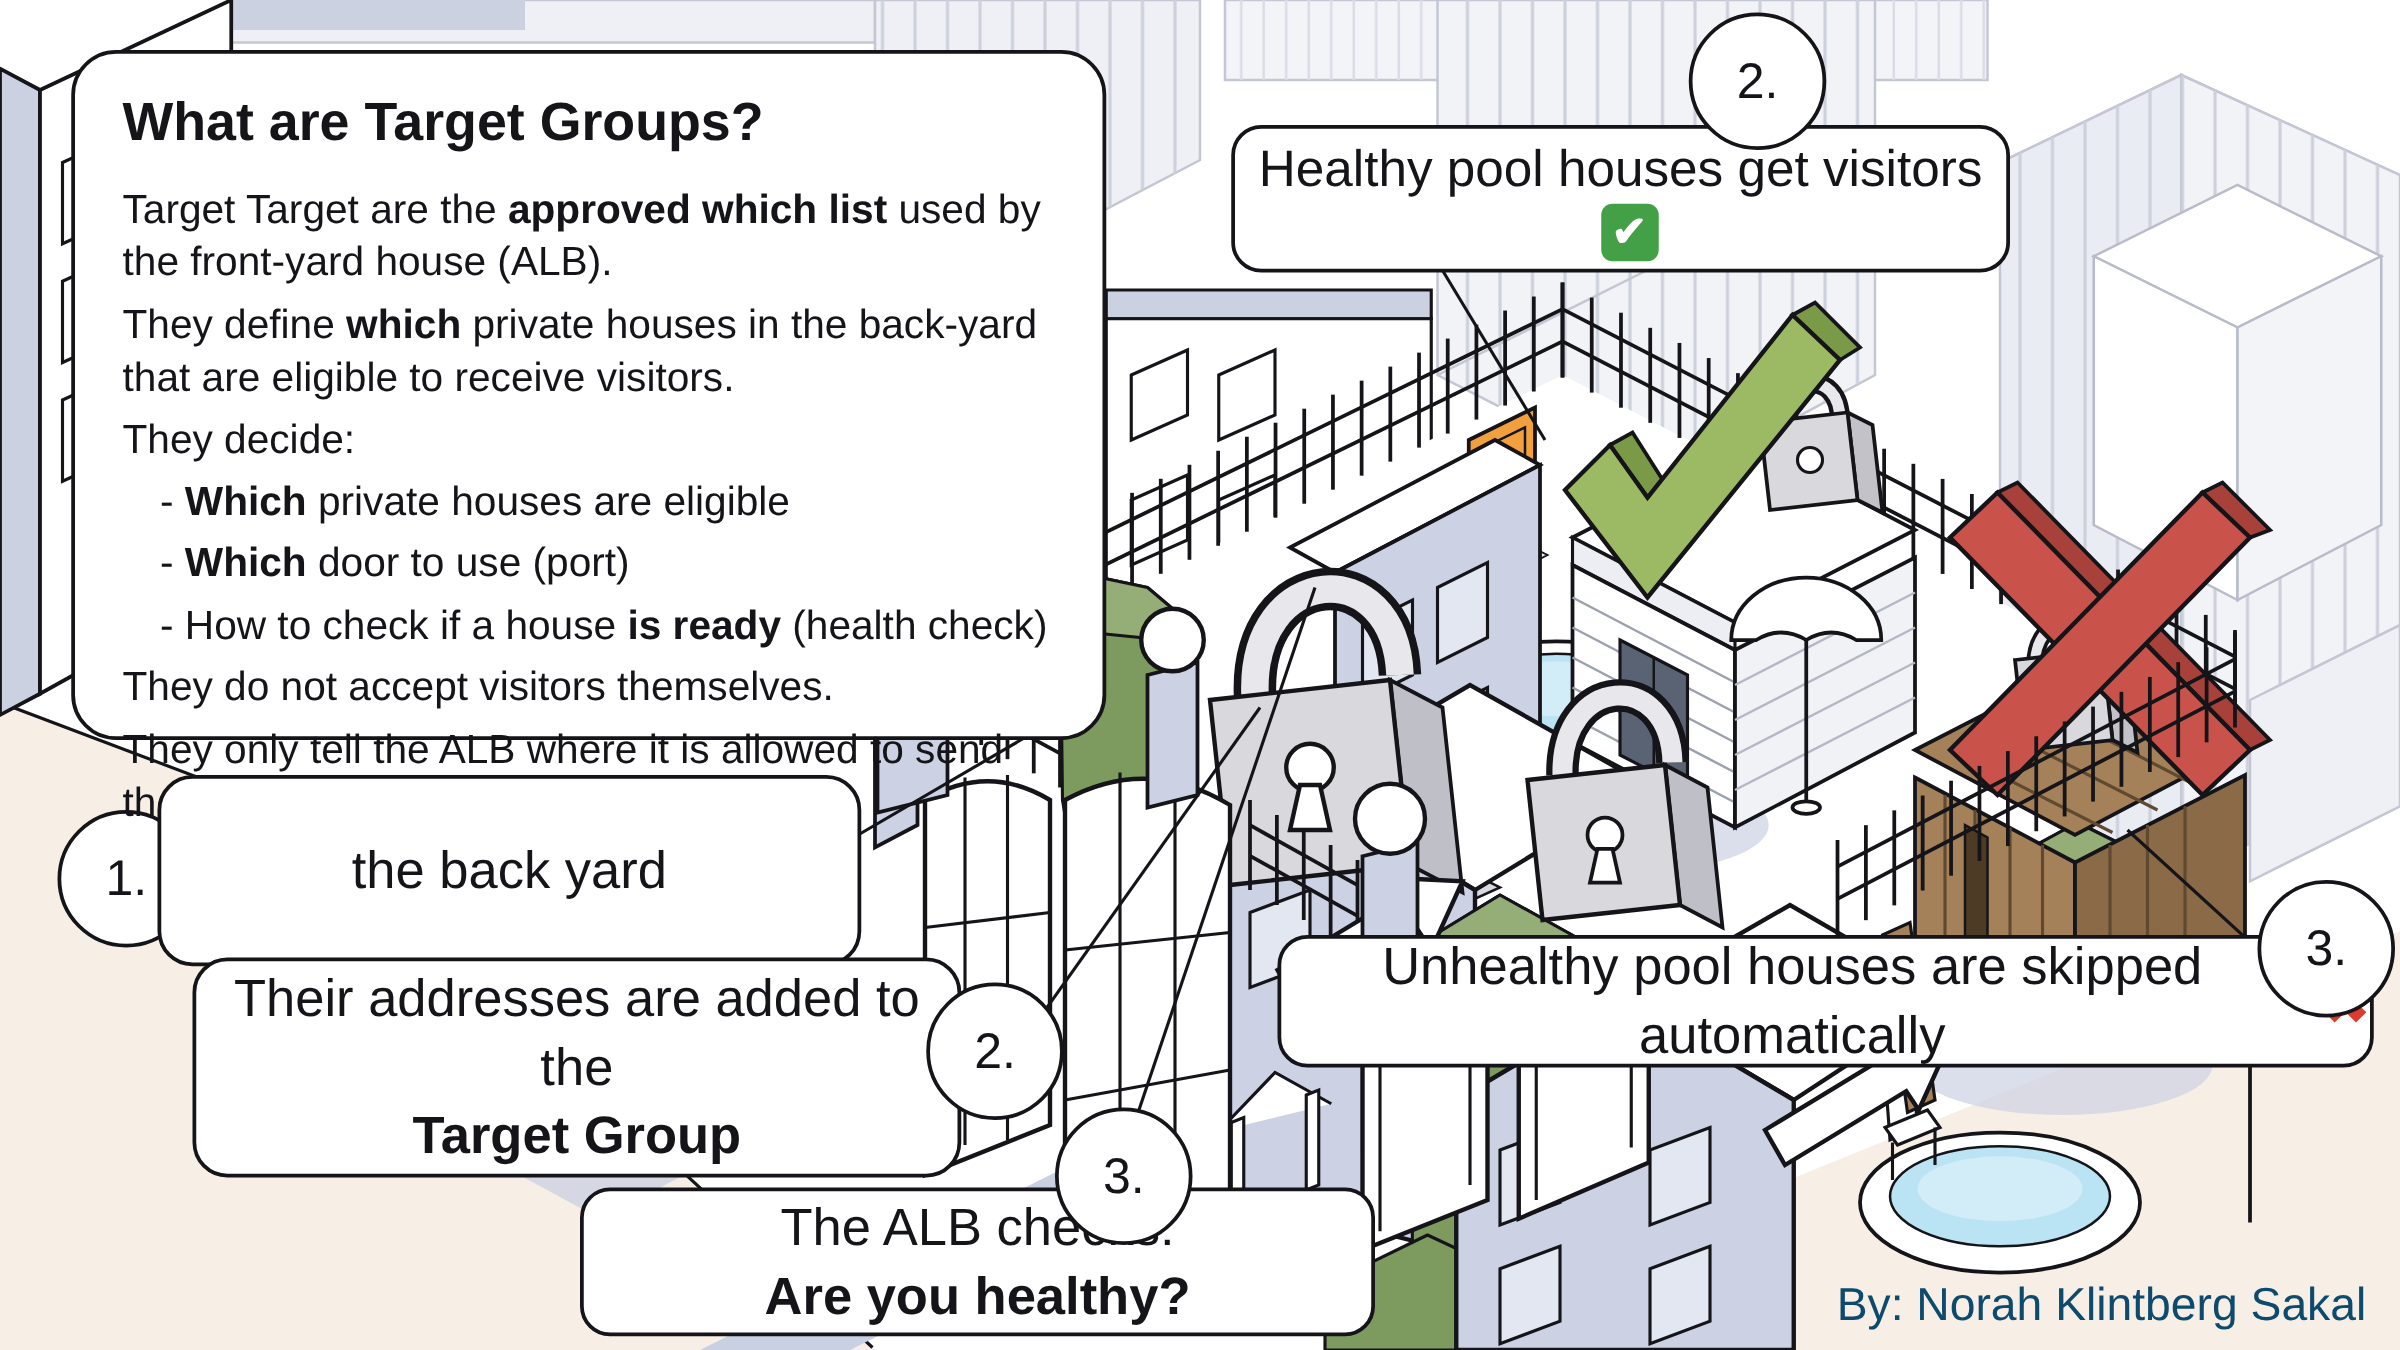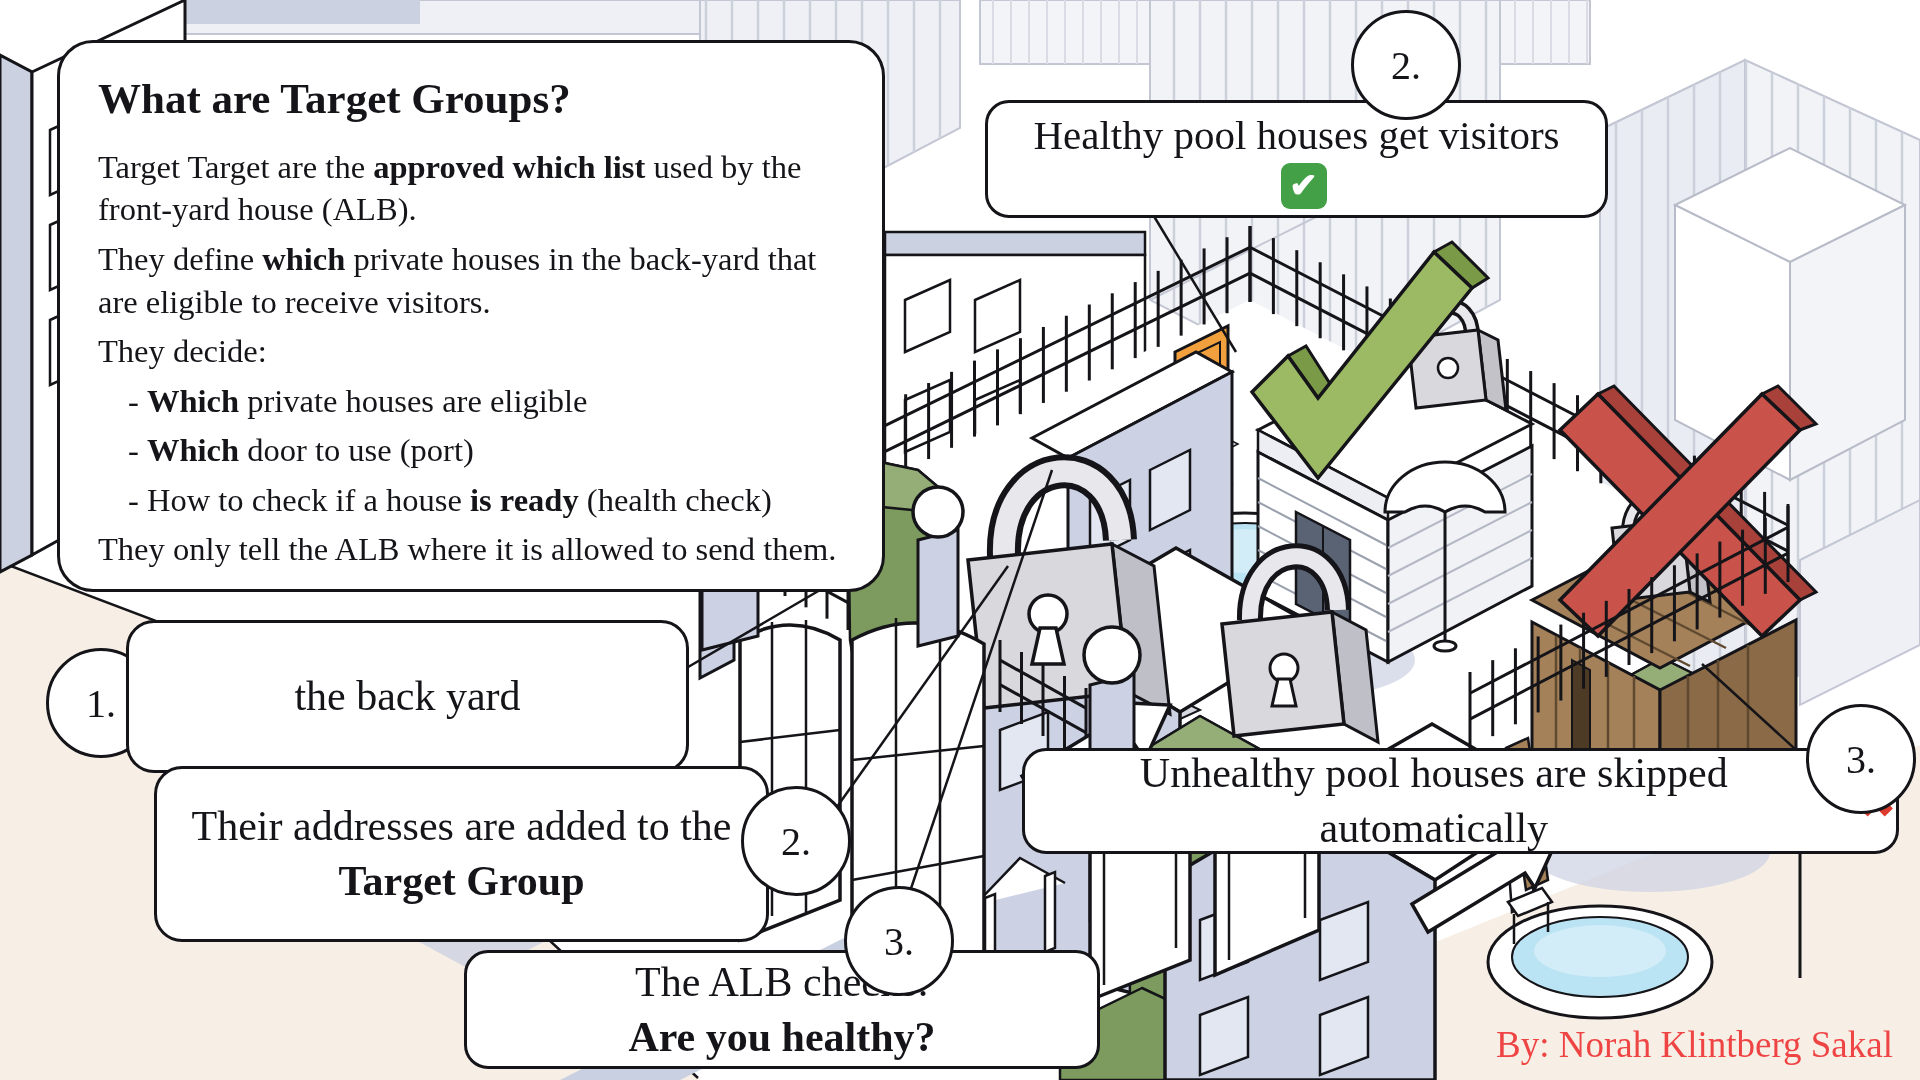--- a/index.html
+++ b/index.html
@@ -1,17 +1,17 @@
 <!DOCTYPE html>
 <html><head>
 <meta charset="utf-8">
 <style>
   html,body{margin:0;padding:0;background:#ffffff;}
   .stage{position:relative;width:1920px;height:1080px;overflow:hidden;background:#ffffff;
-         font-family:Liberation Serif, serif;color:#141419;}
+         font-family:Liberation Sans, sans-serif;color:#141419;}
   #scene{position:absolute;left:0;top:0;z-index:0;}
 
   
   .callout{position:absolute;background:#ffffff;border:3.5px solid #141419;z-index:2;
            display:flex;flex-direction:column;align-items:center;justify-content:center;
            text-align:center;line-height:1.3;}
   .num-circle{position:absolute;background:#ffffff;border:3.5px solid #141419;border-radius:50%;
            width:104px;height:104px;display:flex;align-items:center;justify-content:center;
            font-size:40px;color:#141419;}
   .under{z-index:1;} .over{z-index:3;}
@@ -36,21 +36,21 @@
   .circle-2top{left:1351px;top:10px;}
   .circle-2mid{left:741px;top:786px;}
   .circle-3mid{left:844px;top:886px;}
   .circle-3right{left:1806px;top:704px;}
 
   .emoji-check{display:inline-flex;align-items:center;justify-content:center;
                width:46px;height:46px;margin-left:14px;border-radius:9px;
                background:#43a047;color:#ffffff;font-size:34px;font-weight:bold;}
   .emoji-cross{display:inline-block;margin-left:14px;color:#dc3b2d;font-size:47px;font-weight:800;line-height:1;}
 
-  .attribution{position:absolute;right:27px;top:1023px;font-size:37px;color:#ef4444;z-index:2;}
+  .attribution{position:absolute;right:27px;top:1023px;font-size:37px;color:#0c4a6e;z-index:2;}
 </style>
 </head>
 <body>
 
 <div class="stage">
 
 <svg id="scene" width="1920" height="1080" viewBox="0 0 1920 1080">
   <defs>
     <pattern id="pv" width="26" height="12" patternUnits="userSpaceOnUse">
       <line x1="4" y1="0" x2="4" y2="12" stroke="#ccd0db" stroke-width="2.5"></line>
@@ -450,20 +450,21 @@
 
 <div class="callout info-box">
   <div class="info-title">What are Target Groups?</div>
   <div>
         <div class="info-line para"><span>Target Target are the </span><span class="b">approved which list</span><span> used by the front-yard house (ALB).</span></div>
         <div class="info-line para"><span>They define </span><span class="b">which</span><span> private houses in the back-yard that are eligible to receive visitors.</span></div>
         <div class="info-line para"><span>They decide:</span></div>
         <div class="info-line bullet"><span>-  </span><span class="b">Which</span><span> private houses are eligible</span></div>
         <div class="info-line bullet"><span>-  </span><span class="b">Which</span><span> door to use (port)</span></div>
         <div class="info-line bullet"><span>-  How to check if a house </span><span class="b">is ready</span><span> (health check)</span></div>
+        <div class="info-line para"><span>They do not accept visitors themselves.</span></div>
         <div class="info-line para"><span>They only tell the ALB where it is allowed to send them.</span></div>
       </div>
 </div>
 
 <div class="num-circle circle-1 under">
   <span>1.</span>
 </div>
 <div class="callout box-step1">
   <div>the back yard</div>
 </div>

